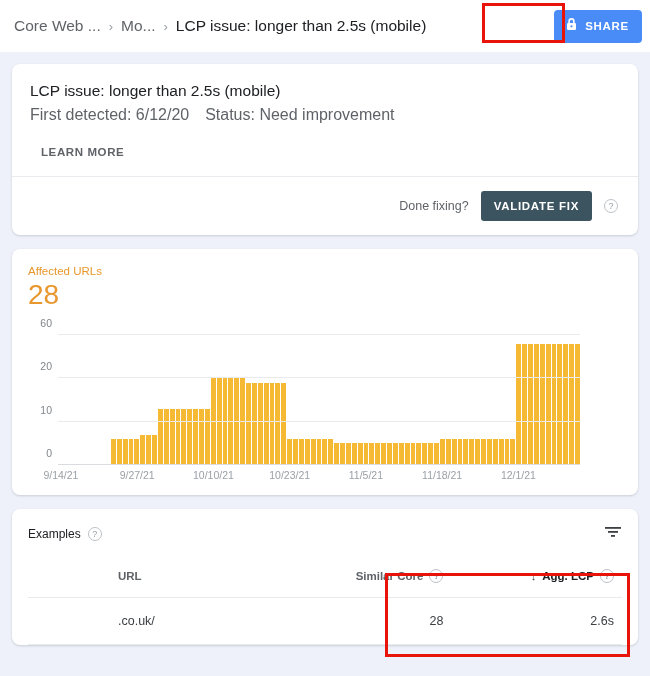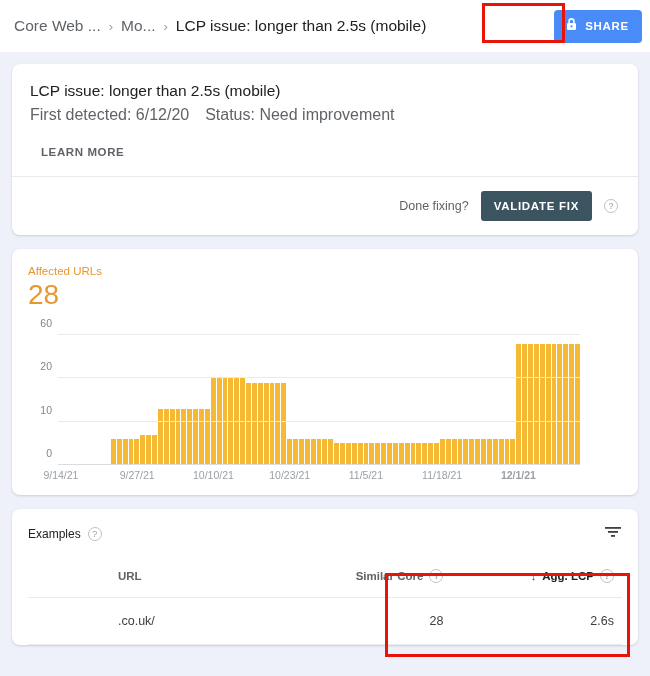--- a/index.html
+++ b/index.html
@@ -309,21 +309,21 @@
           <div class="gridline" style="bottom: 100%;"></div>
           <div class="ylabel" style="bottom: calc(100% + 0px);">60</div>
         </div>
       <div class="xaxis" id="xaxis">
           <div class="xtick" style="left: 0.561798%;">9/14/21</div>
           <div class="xtick" style="left: 15.1685%;">9/27/21</div>
           <div class="xtick" style="left: 29.7753%;">10/10/21</div>
           <div class="xtick" style="left: 44.382%;">10/23/21</div>
           <div class="xtick" style="left: 58.9888%;">11/5/21</div>
           <div class="xtick" style="left: 73.5955%;">11/18/21</div>
-          <div class="xtick" style="left: 88.2022%; font-weight: bold;">12/1/21</div>
+          <div class="xtick" style="left: 88.2022%;">12/1/21</div>
         </div>
     </div>
   </div>
 
   <div class="card ex-card">
     <div class="ex-head">
       <span class="ex-title">Examples</span>
       <span class="help-icon">?</span>
       <span class="filter-icon">
         <svg width="18" height="14" viewBox="0 0 18 14">

